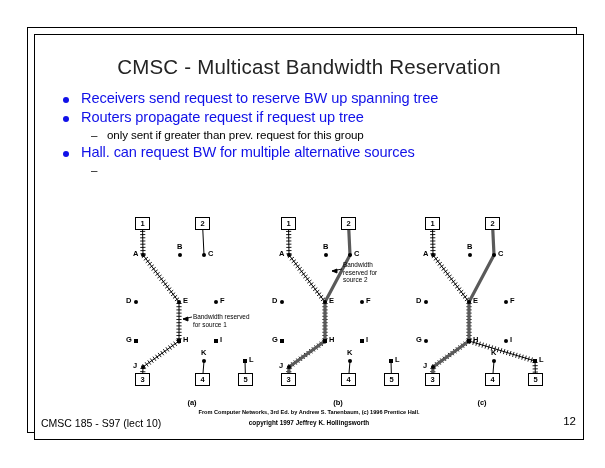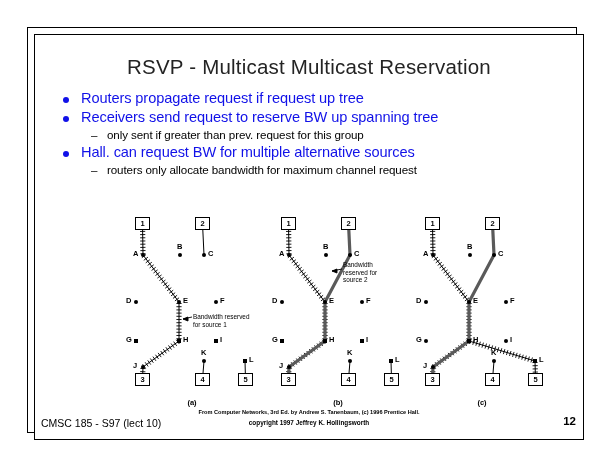--- a/index.html
+++ b/index.html
@@ -166,53 +166,52 @@
     top: 382px;
     font-size: 10.5px;
     color: #000;
     white-space: nowrap;
   }
   #footer-pagenum {
     position: absolute;
     right: 7px;
     top: 380px;
     font-size: 11.5px;
-    font-weight: bold;
+    font-weight: normal;
     color: #000;
   }
 </style>
 </head>
 <body>
 
 <div id="slide-outer"></div>
 
 <div id="slide-inner">
 
-  <div id="slide-title">RSVP - Multicast Multicast Reservation</div>
+  <div id="slide-title">CMSC - Multicast Bandwidth Reservation</div>
 
   <div class="bullet-list">
     <div class="b1">
       <span class="dot"></span>
-      <span>Routers propagate request if request up tree</span>
+      <span>Receivers send request to reserve BW  up spanning tree</span>
     </div>
     <div class="b1">
       <span class="dot"></span>
-      <span>Receivers send request to reserve BW  up spanning tree</span>
+      <span>Routers propagate request if request up tree</span>
     </div>
     <div class="b2">
       <span class="dash">–</span>
       <span>only sent if greater than prev. request for this group</span>
     </div>
     <div class="b1">
       <span class="dot"></span>
       <span>Hall. can request BW for multiple alternative sources</span>
     </div>
     <div class="b2">
       <span class="dash">–</span>
-      <span>routers only allocate bandwidth for maximum channel request</span>
     </div>
   </div>
 
   <div id="figure-area">
     <div class="panel" id="panel-a" style="left:82px;">
       <div class="panel-label">(a)</div>
     <svg class="fig-svg" width="150" height="192">
           <line x1="85.5" y1="10.5" x2="87" y2="42" stroke="#000" stroke-width="1"></line>
           <line x1="87" y1="148" x2="85.5" y2="166.5" stroke="#000" stroke-width="1"></line>
           <line x1="128" y1="148" x2="128.5" y2="166.5" stroke="#000" stroke-width="1"></line>

